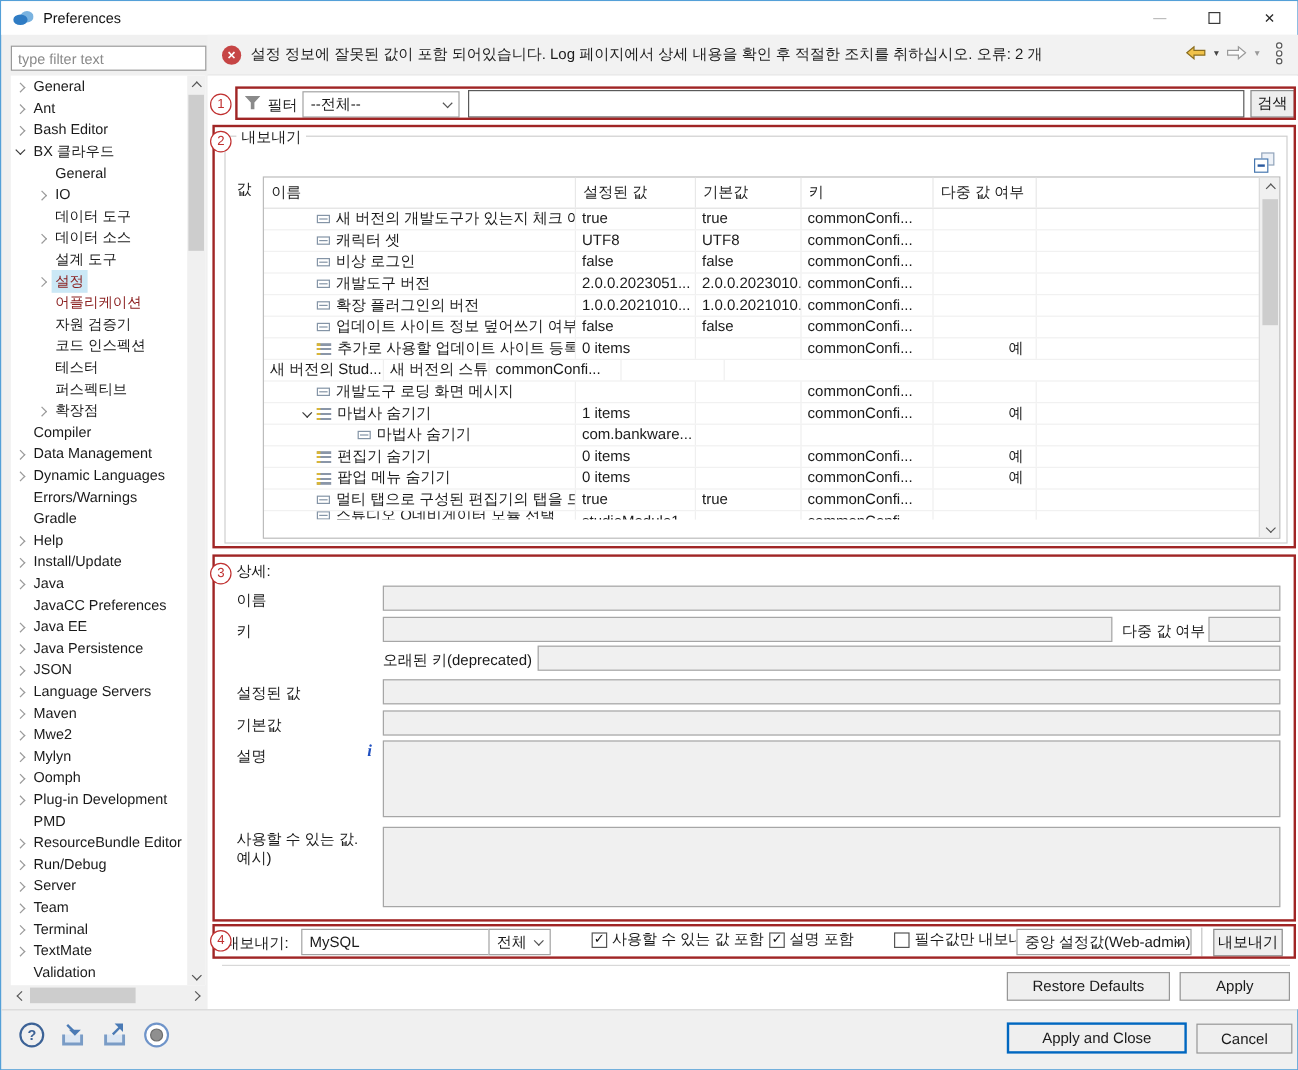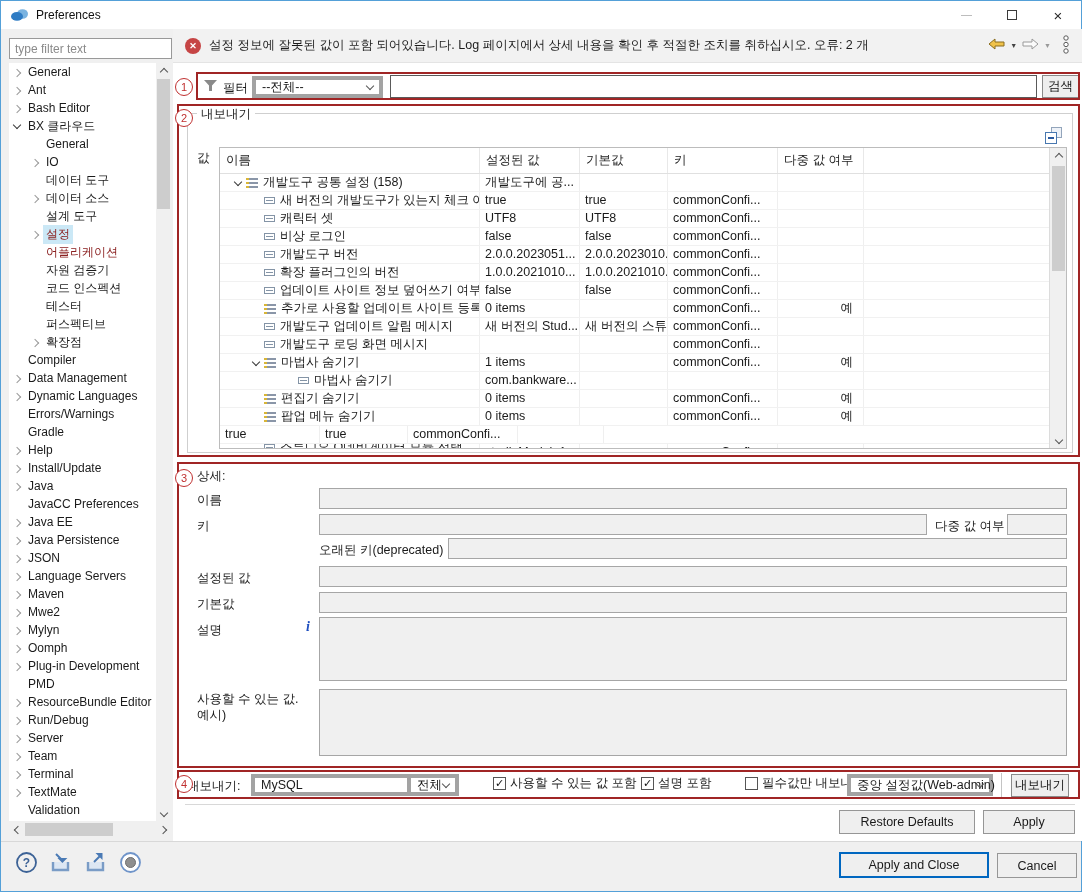--- a/index.html
+++ b/index.html
@@ -47,21 +47,21 @@
   .erricon { width:16px; height:16px; border-radius:50%; background:#c64545; color:#fff; font-size:9px; font-weight:bold; display:flex; align-items:center; justify-content:center; margin-right:8px; flex:0 0 16px; }
   .banner-text { font-size:12.5px; color:#1c1c1c; white-space:nowrap; }
   .banner-nav { margin-left:auto; display:flex; align-items:center; gap:5px; }
   .caret { font-size:7px; color:#444; }
   .caret.dim { color:#999; }
   .page { position:absolute; left:172px; top:62px; width:910px; height:778px; background:#fff; }
 
   
   .funnel { position:absolute; left:203px; top:79px; }
   .lbl { position:absolute; font-size:12.5px; color:#1a1a1a; white-space:nowrap; }
-  .selbox { position:absolute; height:22px; background:#fff; border:4px solid #a3a3a3; display:flex; align-items:center; padding:0 20px 0 6px; font-size:12.5px; white-space:nowrap; }
+  .selbox { position:absolute; height:22px; background:#fff; border:1px solid #a3a3a3; display:flex; align-items:center; padding:0 20px 0 6px; font-size:12.5px; white-space:nowrap; }
   .selbox .sarr { position:absolute; right:6px; width:6px; height:6px; border-right:1.3px solid #555; border-bottom:1.3px solid #555; transform:rotate(45deg); margin-top:-2px; }
   .search-input { position:absolute; left:389px; top:74px; width:647px; height:23px; border:1px solid #5a5a5a; background:#fff; padding:0 5px; }
   .btn { border:1px solid #8a8a8a; background:#eeeeee; font-size:12.5px; color:#111; display:flex; align-items:center; justify-content:center; }
 
   
   .groupbox { position:absolute; left:186px; top:112px; width:886px; height:340px; border:1px solid #cfcfcf; }
   .legend { position:absolute; left:196px; top:105px; background:#fff; padding:0 4px; font-size:12.5px; }
   .collapse-ico { position:absolute; left:1044px; top:126px; width:17px; height:17px; }
   .collapse-ico .b1 { position:absolute; right:0; top:0; width:11px; height:11px; border:1px solid #93a5bb; background:#eef2f8; }
   .collapse-ico .b2 { position:absolute; left:0; bottom:0; width:12px; height:12px; border:1px solid #4878b0; background:#fff; }
@@ -460,35 +460,20 @@
         <div class="th c-name" style="padding-left: 6px;">이름</div>
         <div class="th c-set">설정된 값</div>
         <div class="th c-def">기본값</div>
         <div class="th c-key">키</div>
         <div class="th c-multi" style="text-align: left; padding-right: 5px;">다중 값 여부</div>
         <div class="th c-rest"></div>
       </div>
     <div id="tbody">
         <div class="trow">
           <div class="td c-name">
-            <span class="spacer" style="width: 10px;"></span>
-            <span class="rowchev">
-              <span class="cgl exp"></span>
-            </span>
-            <span class="ico-group"></span>
-            <span class="c-nametext">개발도구 공통 설정 (158)</span>
-          </div>
-          <div class="td c-set">개발도구에 공...</div>
-          <div class="td c-def"></div>
-          <div class="td c-key"></div>
-          <div class="td c-multi"></div>
-          <div class="td c-rest"></div>
-        </div>
-        <div class="trow">
-          <div class="td c-name">
             <span class="spacer" style="width: 44px;"></span>
             <span class="ico-item"></span>
             <span class="c-nametext">새 버전의 개발도구가 있는지 체크 여</span>
           </div>
           <div class="td c-set">true</div>
           <div class="td c-def">true</div>
           <div class="td c-key">commonConfi...</div>
           <div class="td c-multi"></div>
           <div class="td c-rest"></div>
         </div>
@@ -558,25 +543,20 @@
             <span class="ico-group"></span>
             <span class="c-nametext">추가로 사용할 업데이트 사이트 등록</span>
           </div>
           <div class="td c-set">0 items</div>
           <div class="td c-def"></div>
           <div class="td c-key">commonConfi...</div>
           <div class="td c-multi">예</div>
           <div class="td c-rest"></div>
         </div>
         <div class="trow">
-          <div class="td c-name">
-            <span class="spacer" style="width: 44px;"></span>
-            <span class="ico-item"></span>
-            <span class="c-nametext">개발도구 업데이트 알림 메시지</span>
-          </div>
           <div class="td c-set">새 버전의 Stud...</div>
           <div class="td c-def">새 버전의 스튜...</div>
           <div class="td c-key">commonConfi...</div>
           <div class="td c-multi"></div>
           <div class="td c-rest"></div>
         </div>
         <div class="trow">
           <div class="td c-name">
             <span class="spacer" style="width: 44px;"></span>
             <span class="ico-item"></span>
@@ -633,20 +613,25 @@
             <span class="ico-group"></span>
             <span class="c-nametext">팝업 메뉴 숨기기</span>
           </div>
           <div class="td c-set">0 items</div>
           <div class="td c-def"></div>
           <div class="td c-key">commonConfi...</div>
           <div class="td c-multi">예</div>
           <div class="td c-rest"></div>
         </div>
         <div class="trow">
+          <div class="td c-name">
+            <span class="spacer" style="width: 44px;"></span>
+            <span class="ico-item"></span>
+            <span class="c-nametext">멀티 탭으로 구성된 편집기의 탭을 드</span>
+          </div>
           <div class="td c-set">true</div>
           <div class="td c-def">true</div>
           <div class="td c-key">commonConfi...</div>
           <div class="td c-multi"></div>
           <div class="td c-rest"></div>
         </div>
         <div class="trow partial">
           <div class="td c-name">
             <span class="spacer" style="width: 44px;"></span>
             <span class="ico-item"></span>

